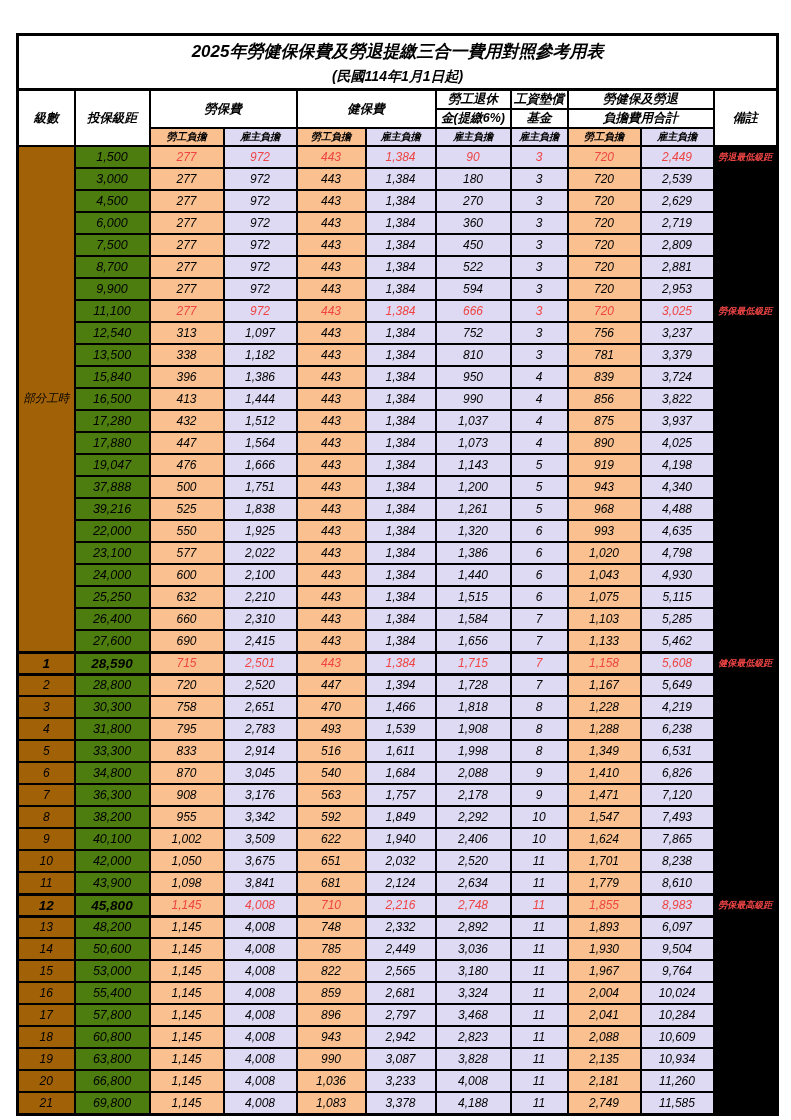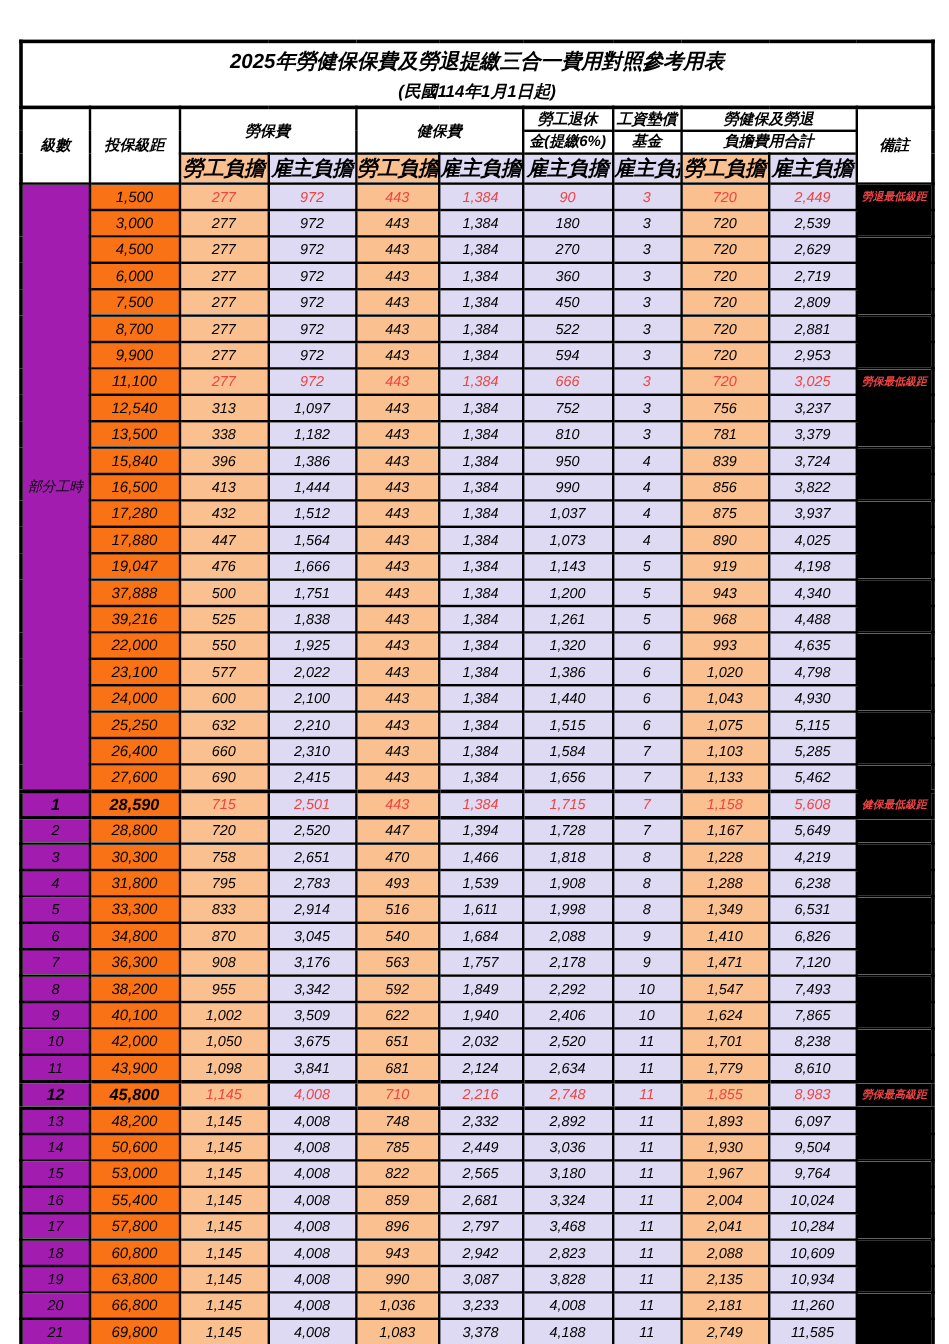--- a/index.html
+++ b/index.html
@@ -29,29 +29,29 @@
     white-space:nowrap;
     overflow:hidden;
   }
   
   .title-cell{border:3px solid var(--border);height:52px;background:#fff;}
   .title{font-size:17px;font-weight:bold;line-height:28px;}
   .subtitle{font-size:14px;font-weight:bold;line-height:21px;}
   
   thead th{font-weight:bold;background:#fff;}
   tr.h1 th,tr.h2 th{font-size:12.5px;height:17px;}
-  tr.h3 th{font-size:17px;height:16px;}
+  tr.h3 th{font-size:10px;height:16px;}
   th.emp,td.emp{background:var(--emp-bg);}
   th.er,td.er{background:var(--er-bg);}
   
   tbody tr{height:22px;}
   tbody td{font-size:12px;}
-  td.level{background:#a21caf;font-size:12px;}
+  td.level{background:#a16207;font-size:12px;}
   td.part-time{font-size:11.5px;letter-spacing:0;}
-  td.bracket{background:#f97316;font-size:12.5px;}
+  td.bracket{background:#4d7c0f;font-size:12.5px;}
   td.remark{background:#000000;font-size:9px;font-weight:bold;color:var(--red);}
   tr.red-row td.emp,tr.red-row td.er{color:var(--red);}
   tr.strong-row td{border-top:3px solid var(--border);border-bottom:3px solid var(--border);}
   tr.strong-row td.level,tr.strong-row td.bracket{font-weight:bold;font-size:13.5px;}
 </style>
 </head>
 <body>
 
 <div class="page">
   <table>

